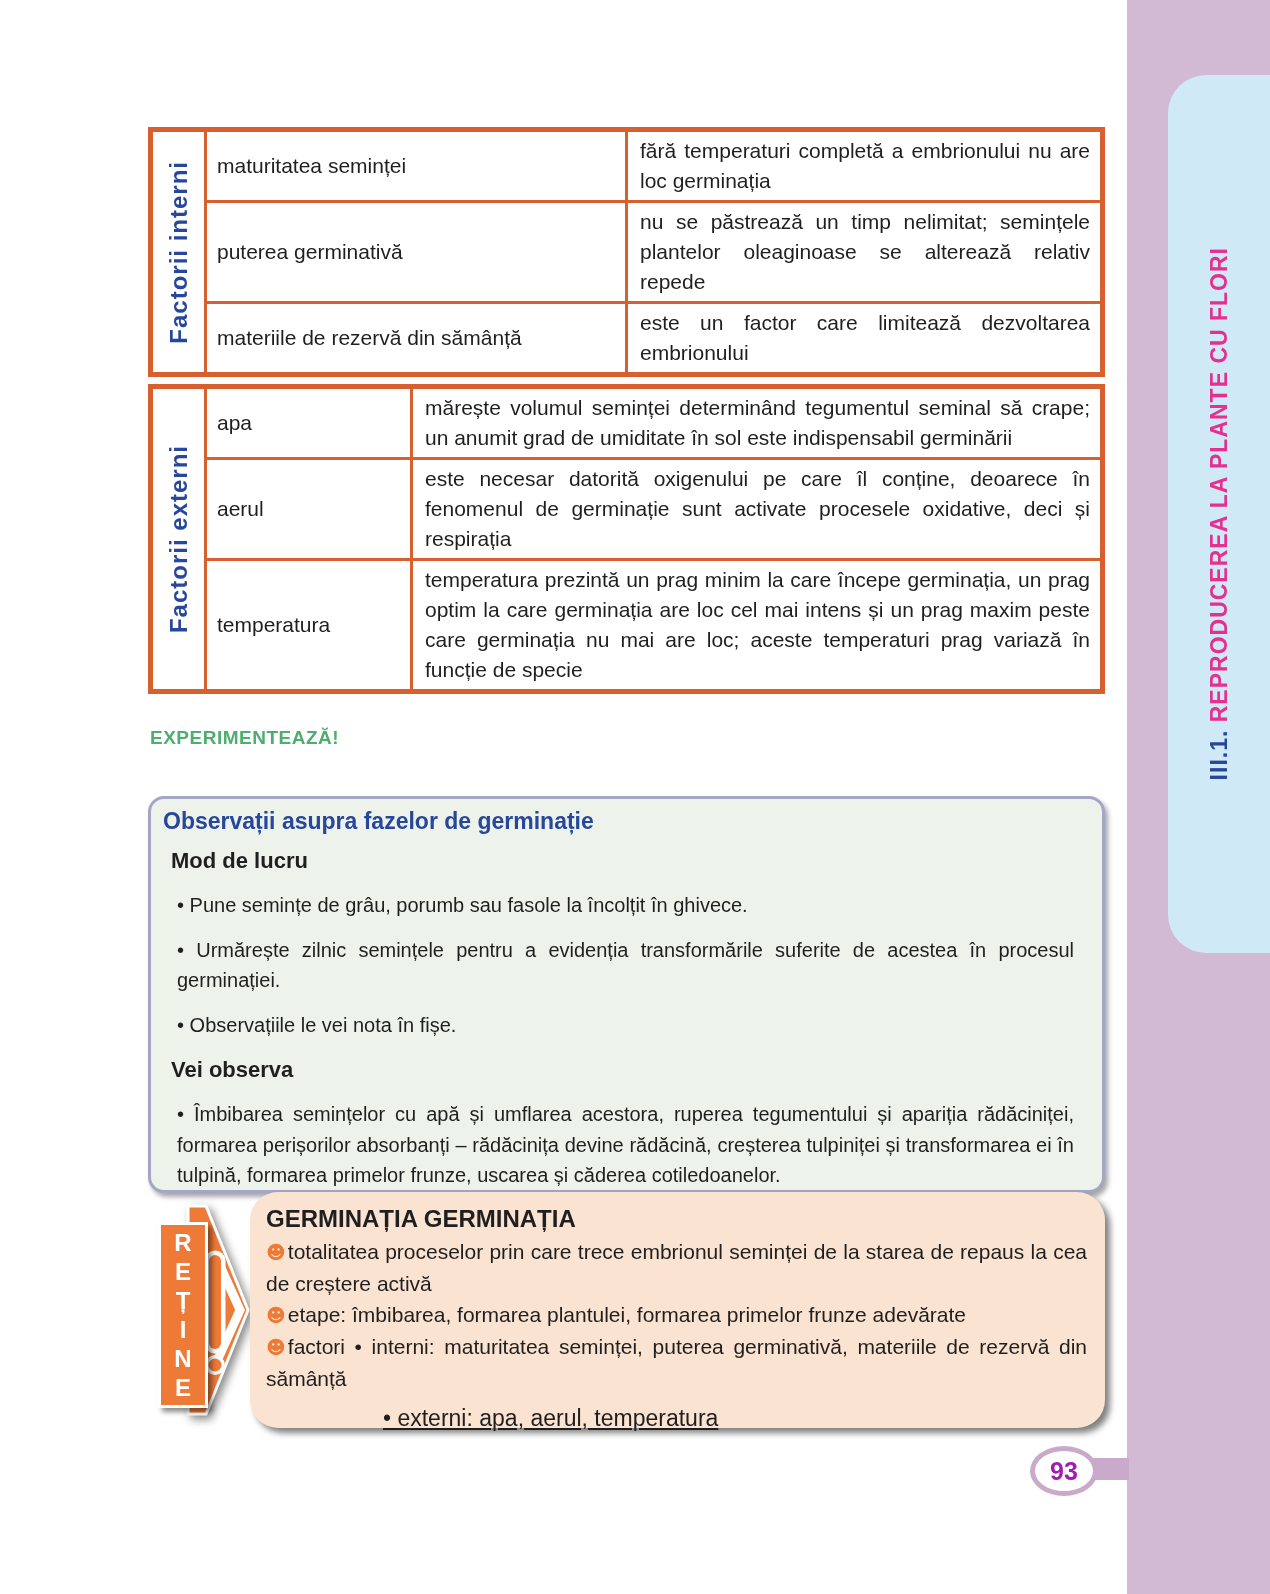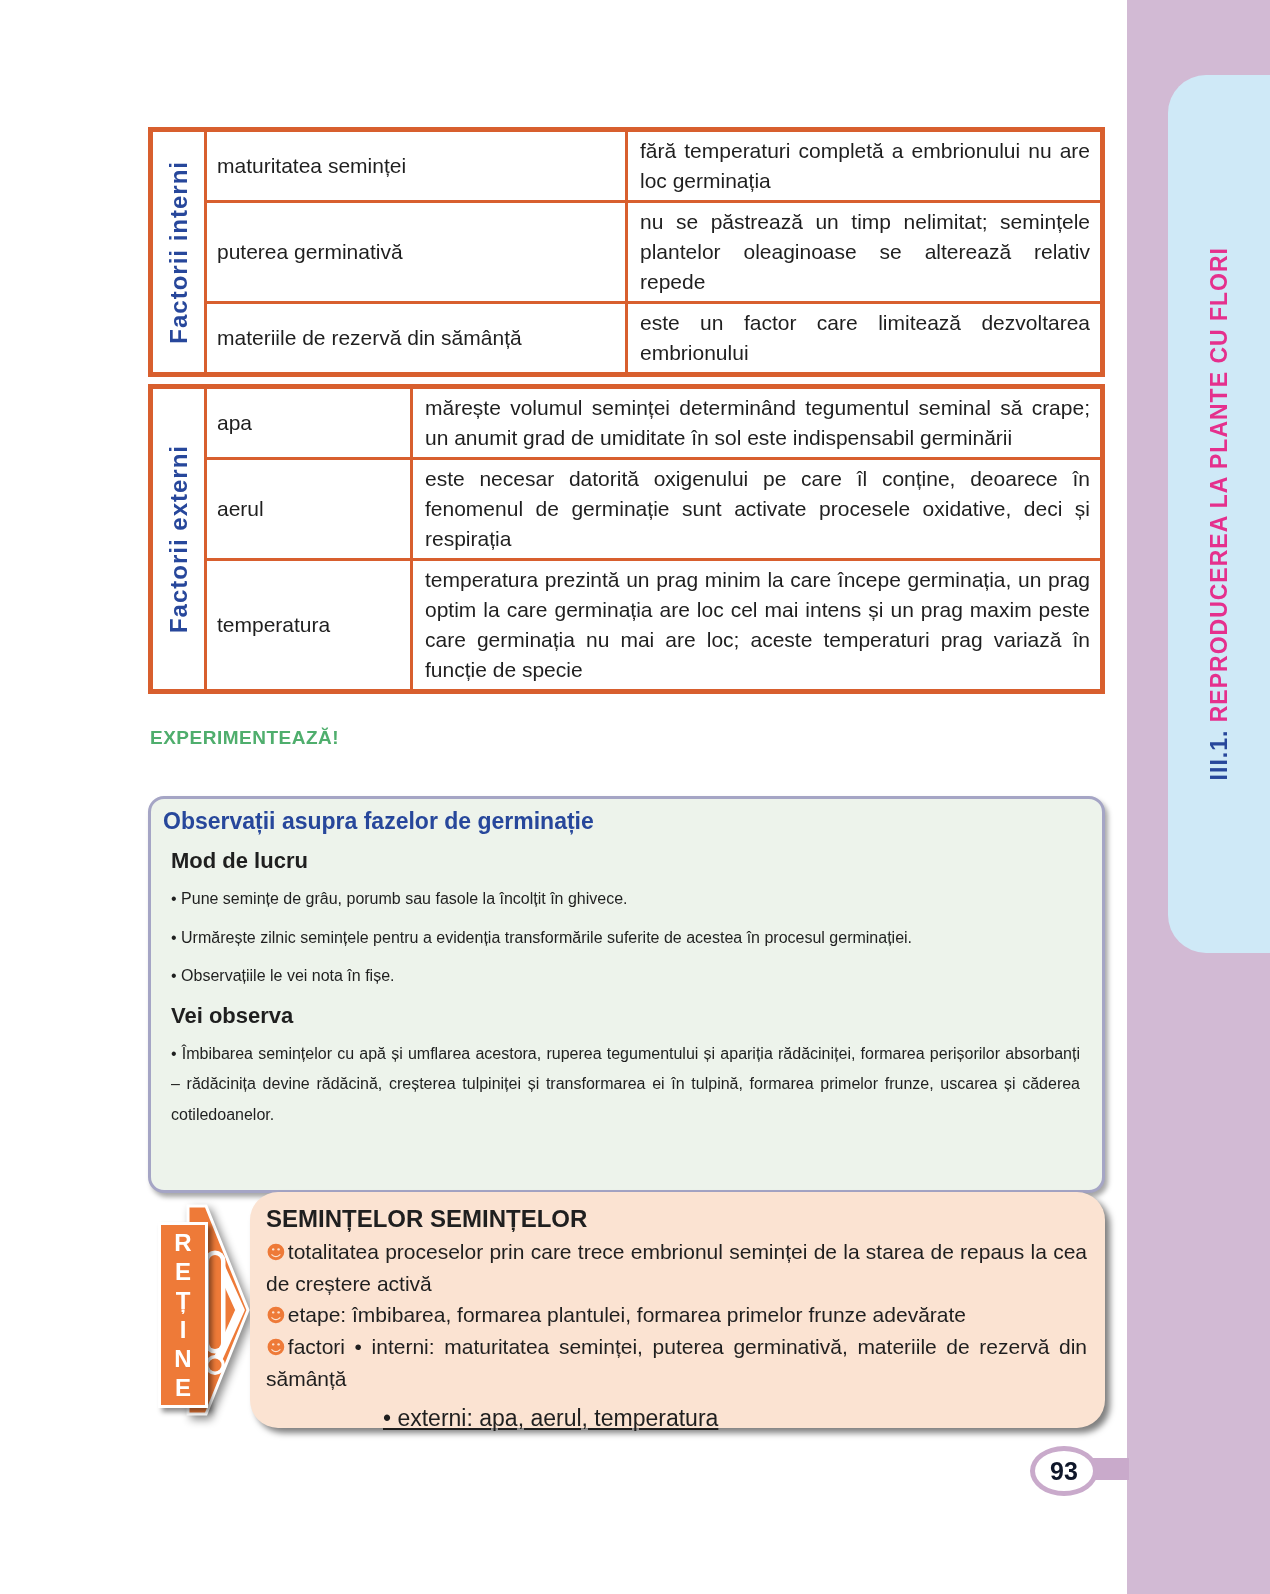--- a/index.html
+++ b/index.html
@@ -28,39 +28,39 @@
   .t1{top:127px;} .t1 td.name{width:400px;}
   .t2{top:384px;} .t2 td.name{width:185px;}
   
   .exp-h{position:absolute;left:150px;top:727px;color:#4fae6d;font-weight:bold;font-size:19px;
     letter-spacing:0.5px;}
   .greenbox{position:absolute;left:148px;top:796px;width:925px;height:385px;background:#edf3eb;
     border:3px solid #a5a5c5;border-radius:16px;box-shadow:3px 4px 5px rgba(0,0,0,0.35);
     padding:6px 14px 0 12px;}
   .greenbox .gb-title{color:#27479b;font-weight:bold;font-size:23px;line-height:32px;margin:0;}
   .greenbox .gb-sub{font-weight:bold;font-size:22px;line-height:31px;margin:8px;}
-  .greenbox p.item{margin:8px;font-size:16px;line-height:30.5px;text-align:justify;}
+  .greenbox p.item{margin:14px;font-size:20px;line-height:30.5px;text-align:justify;}
   
   .retine-svg{position:absolute;left:186px;top:1203px;filter:drop-shadow(4px 4px 4px rgba(0,0,0,0.45));}
   .retine-rect{position:absolute;left:158px;top:1222px;width:44px;height:180px;background:#ee7a38;
     border:3px solid #fff;box-shadow:4px 4px 5px rgba(0,0,0,0.45);display:flex;flex-direction:column;
     align-items:center;justify-content:center;}
   .retine-rect span{color:#fff;font-weight:bold;font-size:24px;line-height:29px;}
   
   .peachbox{position:absolute;left:250px;top:1192px;width:821px;height:226px;background:#fbe3d2;
     border-radius:28px;box-shadow:5px 5px 6px rgba(0,0,0,0.5);padding:10px 18px 0 16px;}
   .peachbox .sum-title{font-weight:bold;font-size:24px;line-height:34px;margin:0;}
   .peachbox p.item{margin:0;font-size:21px;line-height:31px;text-align:justify;}
   .peachbox p.subitem{margin:9px;font-size:23px;line-height:31px;padding-left:108px;text-decoration:underline;}
   .smiley{color:#ee7a38;font-family:"DejaVu Sans", sans-serif;font-size:19px;margin-right:2px;}
   
   .pagelink{position:absolute;left:1085px;top:1458px;width:44px;height:22px;background:#c9aacb;}
   .pagenum{position:absolute;left:1030px;top:1446px;width:58px;height:40px;background:#fff;
     border:5px solid #c9aacb;border-radius:50%;display:flex;align-items:center;justify-content:center;
-    font-weight:bold;font-size:25px;color:#0f172a;}
+    font-weight:bold;font-size:25px;color:#a21caf;}
 </style>
 </head>
 <body>
 
 <div class="strip"></div>
 <div class="bluebox">
   <div class="vside"><span class="chap">III.1. </span><span class="chtitle">REPRODUCEREA LA PLANTE CU FLORI</span></div>
 </div>
 
 <table class="ftable t1">
@@ -126,21 +126,21 @@
 <div class="retine-rect">
   <span>R</span>
   <span>E</span>
   <span>Ț</span>
   <span>I</span>
   <span>N</span>
   <span>E</span>
 </div>
 
 <div class="peachbox">
-  <p class="sum-title">SEMINȚELOR SEMINȚELOR</p>
+  <p class="sum-title">GERMINAȚIA GERMINAȚIA</p>
   <p class="item"><span class="smiley">☻</span><span>totalitatea proceselor prin care trece embrionul seminței de la starea de repaus la cea de creștere activă</span></p>
   <p class="item"><span class="smiley">☻</span><span>etape: îmbibarea, formarea plantulei, formarea primelor frunze adevărate</span></p>
   <p class="item"><span class="smiley">☻</span><span>factori • interni: maturitatea seminței, puterea germinativă, materiile de rezervă din sămânță</span></p>
   <p class="subitem">• externi: apa, aerul, temperatura</p>
 </div>
 
 <div class="pagelink"></div>
 <div class="pagenum">93</div>
 
 </body></html>

